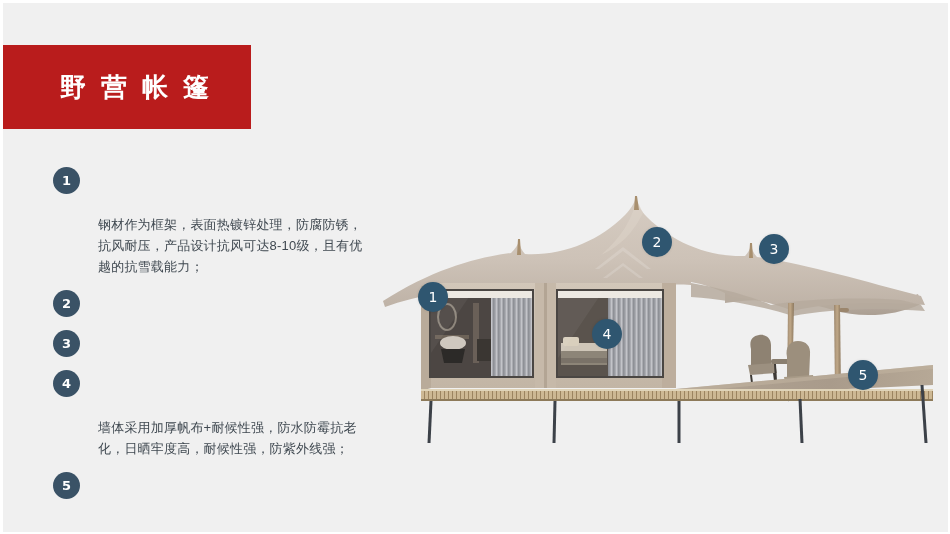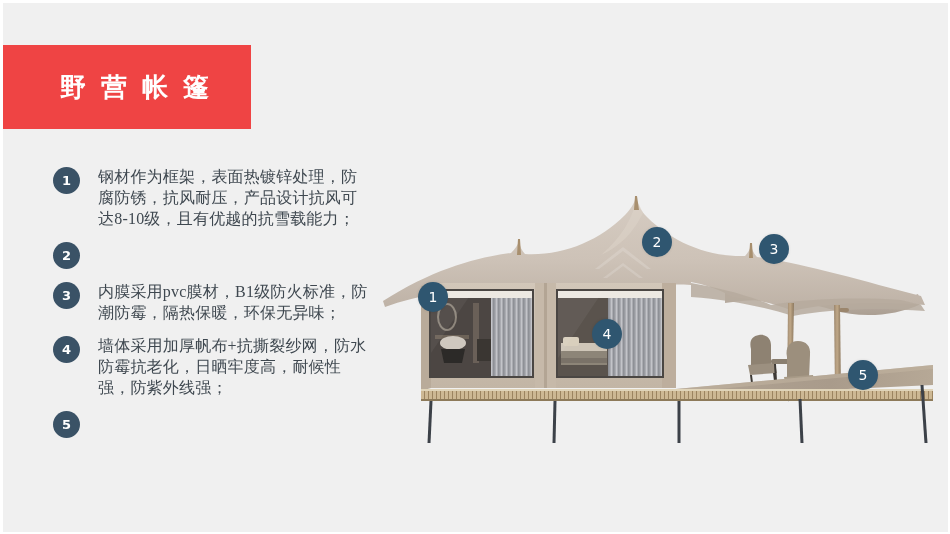--- a/index.html
+++ b/index.html
@@ -27,21 +27,21 @@
     overflow: hidden;
   }
 
   
   #title-banner {
     position: absolute;
     left: -3px;
     top: 42px;
     width: 251px;
     height: 84px;
-    background: #ef4444;
+    background: #b91c1c;
     display: flex;
     align-items: center;
     justify-content: center;
     box-sizing: border-box;
     padding-left: 18px;
   }
   #title-text {
     color: #ffffff;
     font-size: 26px;
     font-weight: bold;
@@ -74,24 +74,25 @@
     font-weight: bold;
     display: flex;
     align-items: center;
     justify-content: center;
     margin-top: 1px;
     font-family: "DejaVu Sans", "Liberation Sans", sans-serif;
   }
   .feature-text {
     margin-left: 18px;
     color: #3f4850;
-    font-size: 16px;
+    font-size: 13px;
     line-height: 21px;
-    font-family: Liberation Serif, serif;
+    font-family: Liberation Sans, sans-serif;
     letter-spacing: 0.2px;
+    margin-top: 48px;
   }
 
   
   #tent-figure {
     position: absolute;
     left: 370px;
     top: 150px;
     width: 580px;
     height: 290px;
   }
@@ -132,26 +133,25 @@
       <div class="feature-badge">1</div>
       <div class="feature-text">钢材作为框架，表面热镀锌处理，防腐防锈，抗风耐压，产品设计抗风可达8-10级，且有优越的抗雪载能力；</div>
     </div>
 
     <div class="feature-item">
       <div class="feature-badge">2</div>
     </div>
 
     <div class="feature-item">
       <div class="feature-badge">3</div>
-      <div class="feature-text">内膜采用pvc膜材，B1级防火标准，防潮防霉，隔热保暖，环保无异味；</div>
     </div>
 
     <div class="feature-item">
       <div class="feature-badge">4</div>
-      <div class="feature-text">墙体采用加厚帆布+抗撕裂纱网，防水防霉抗老化，日晒牢度高，耐候性强，防紫外线强；</div>
+      <div class="feature-text">墙体采用加厚帆布+耐候性强，防水防霉抗老化，日晒牢度高，耐候性强，防紫外线强；</div>
     </div>
 
     <div class="feature-item">
       <div class="feature-badge">5</div>
     </div>
 
   </div>
 
   <div id="tent-figure">
     <svg id="tent-svg" viewBox="0 0 580 290" xmlns="http://www.w3.org/2000/svg">

